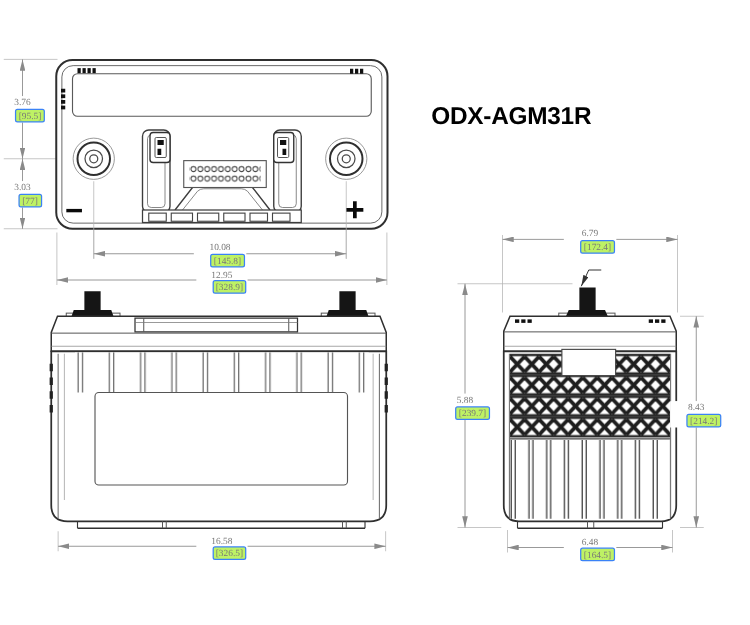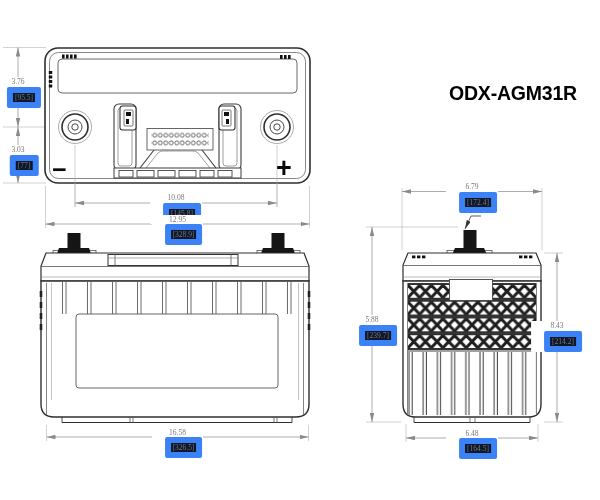--- a/index.html
+++ b/index.html
@@ -2,25 +2,25 @@
 <html><head>
 <meta charset="utf-8">
 <style>
   html,body{margin:0;padding:0;background:#fff;}
   .stage{position:relative;width:600px;height:500px;background:#ffffff;overflow:hidden;
          font-family:"Liberation Sans","DejaVu Sans",sans-serif;}
   .stage svg{position:absolute;left:0;top:0;}
   .lbl{position:absolute;color:#787878;font-size:7.5px;line-height:9px;white-space:nowrap;font-family:Liberation Serif, serif;}
   .dim{transform:translateX(-50%);text-align:center;background:#fff;padding:0 1px;}
   .din{display:block;background:#fff;padding:0 2px;}
-  .dmm{display:inline-block;border:6px solid #3b82f6;border-radius:2px;background:#0f172a;
+  .dmm{display:inline-block;border:1px solid #3b82f6;border-radius:2px;background:#bef264;
        padding:0 2px;margin-top:0.5px;margin-left:12px;}
   .thread{color:#2e2e2e;font-weight:bold;font-size:7.5px;line-height:8.4px;}
   .thread span{display:block;}
-  .title{position:absolute;left:345px;top:84px;width:232px;text-align:right;color:#000;
+  .title{position:absolute;left:345px;top:84px;width:232px;text-align:left;color:#000;
          font-weight:bold;font-size:19.5px;line-height:19.5px;letter-spacing:-0.2px;}
   .title span{display:block;}
   .sym{position:absolute;color:#0a0a0a;font-weight:bold;line-height:1;}
   .sym-neg{left:52px;top:157px;font-size:25px;}
   .sym-pos{left:276px;top:155px;font-size:27px;}
 </style>
 </head>
 <body>
 
 <div class="stage">

